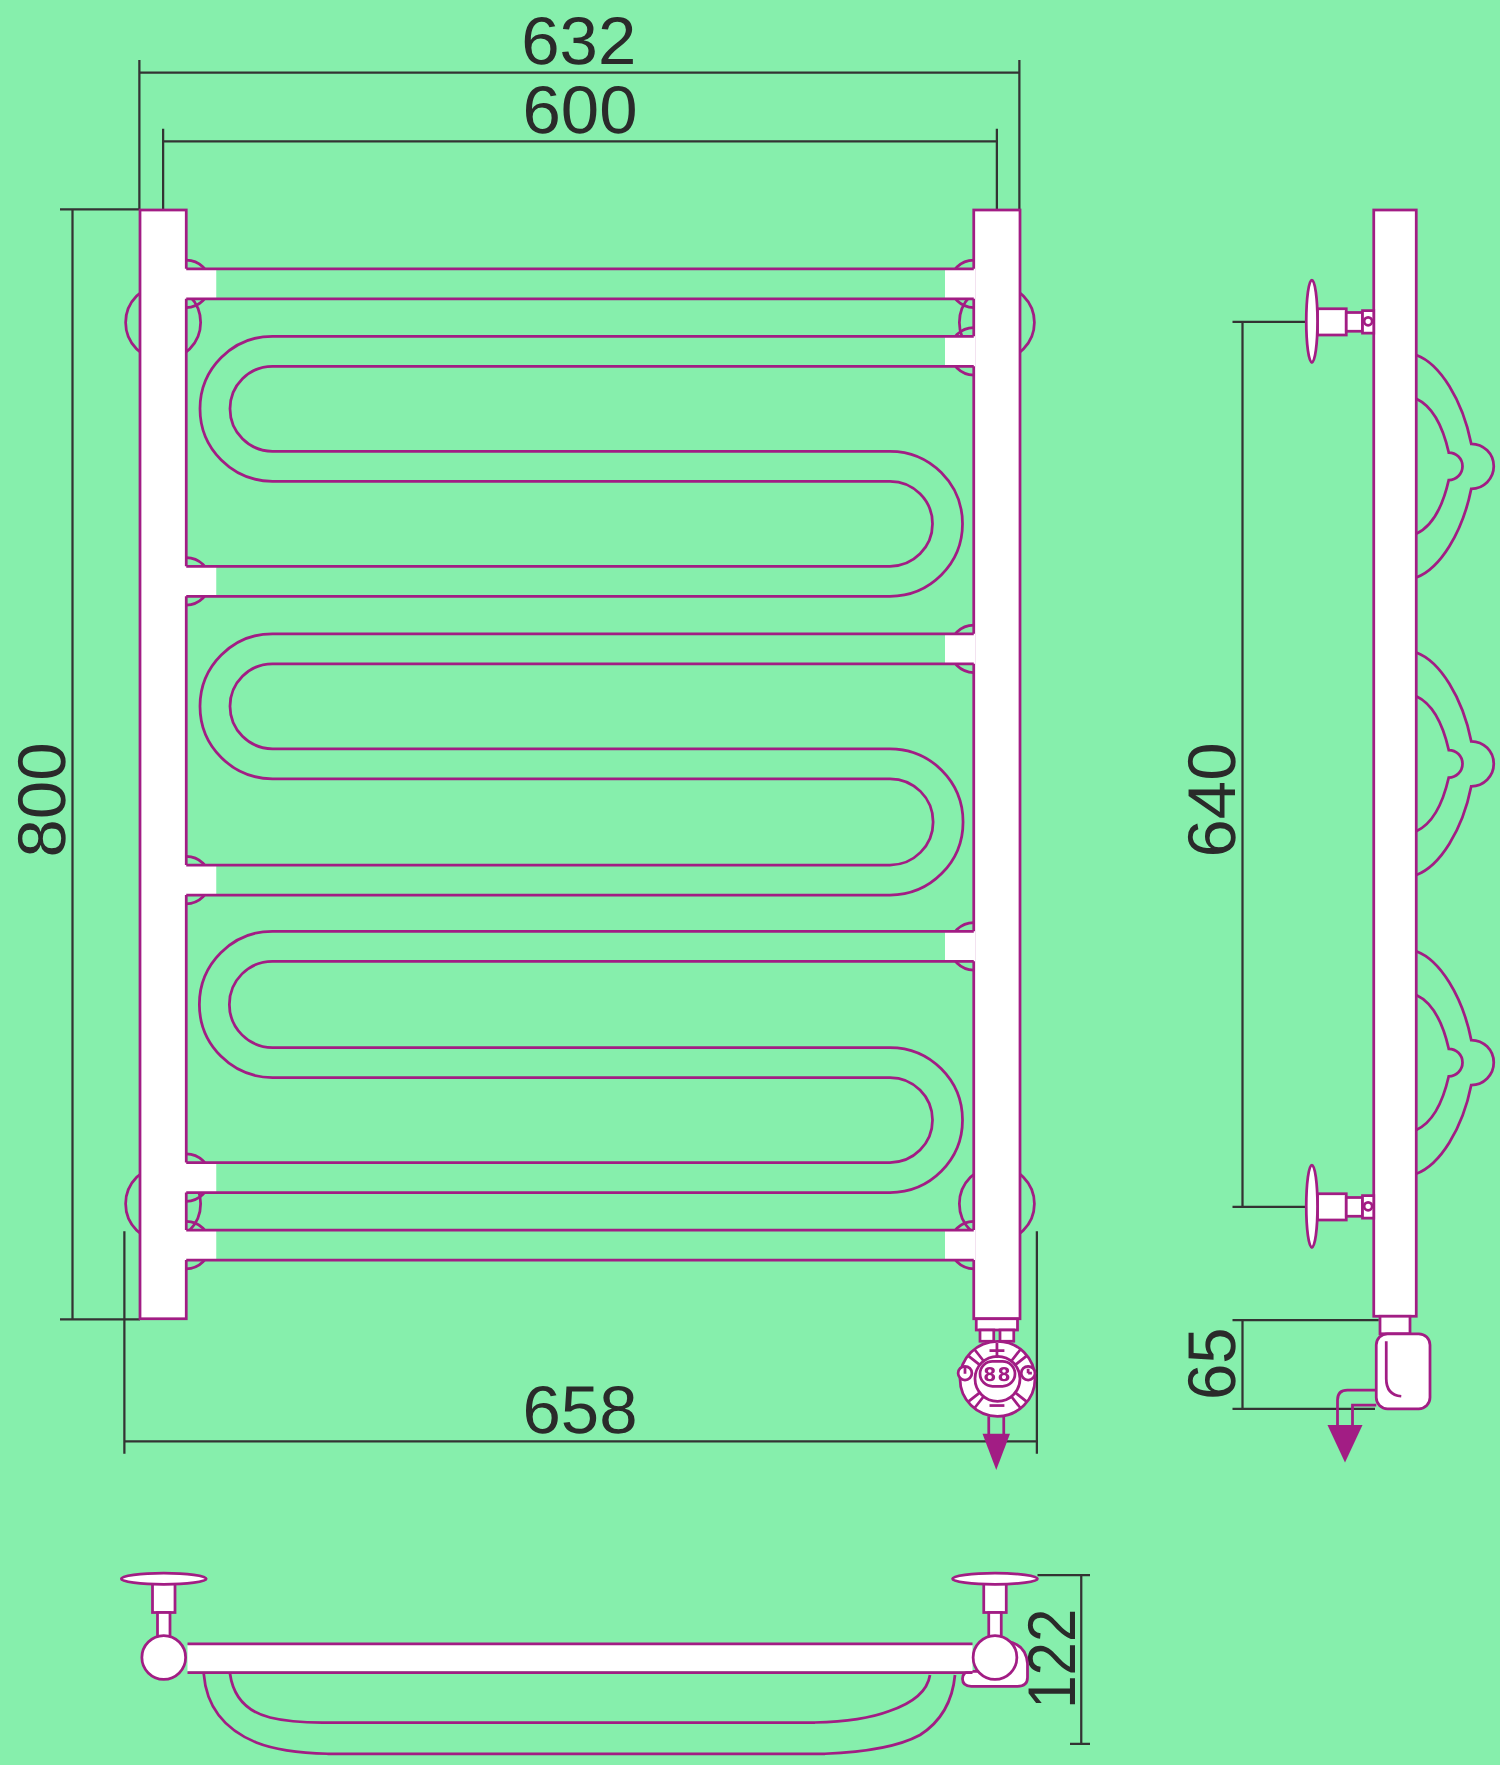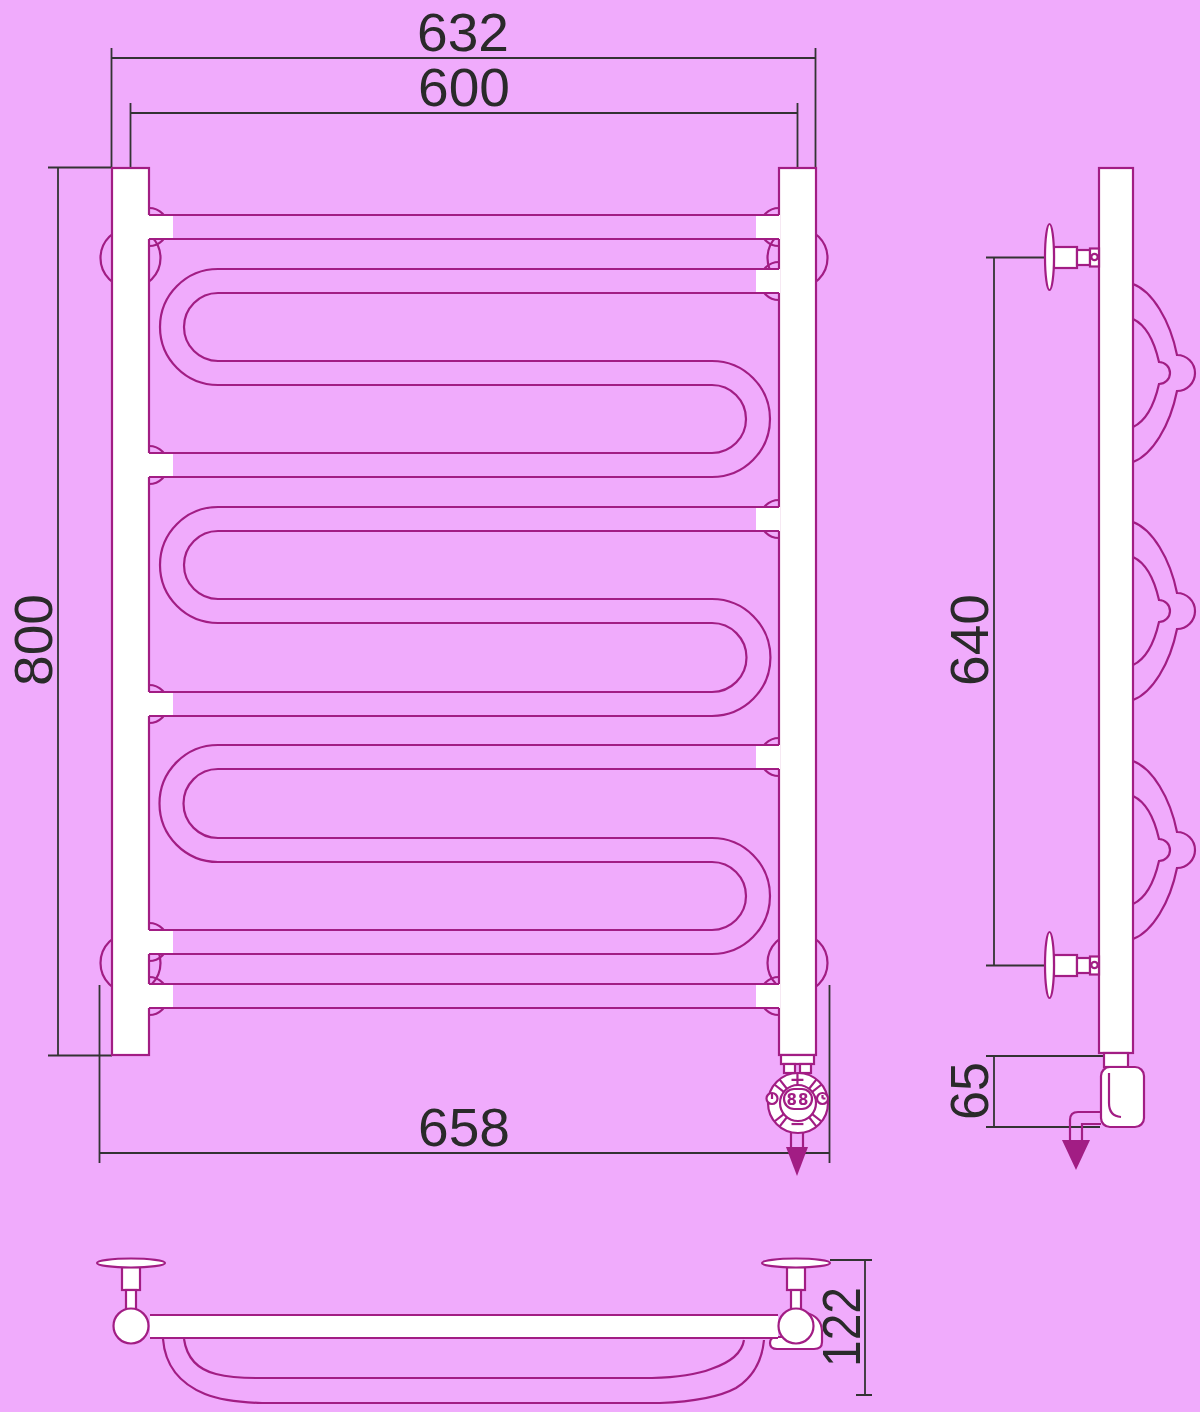--- a/index.html
+++ b/index.html
@@ -11,21 +11,21 @@
   .dim{fill:none;stroke:var(--dimension);stroke-width:1.8;}
   .dimtext{fill:#2a2a2a;font-family:"Liberation Sans","DejaVu Sans",sans-serif;font-size:54px;}
   .dimtext-mid{text-anchor:middle;}
   .ctext{fill:var(--product);font-family:"DejaVu Sans","Liberation Sans",sans-serif;font-weight:bold;}
   .plus{font-size:19px;text-anchor:middle;}
   .disp{font-size:15px;text-anchor:middle;letter-spacing:1px;}
 </style>
 </head>
 <body>
 
-<div class="stage" style="background: #f0abfc; text-align: center;">
+<div class="stage" style="background: #86efac; text-align: center;">
 <svg width="1200" height="1412" viewBox="0 0 1200 1412">
 
   <g>
     <path class="dim" d="M111.5,48 V168 M815.5,48 V168 M111,58 H816"></path>
     <text class="dimtext dimtext-mid" x="463" y="51" textLength="92" lengthAdjust="spacingAndGlyphs">632</text>
   </g>
   <g>
     <path class="dim" d="M130.5,103 V168 M797.5,103 V168 M130,113 H798"></path>
     <text class="dimtext dimtext-mid" x="464" y="106" textLength="92" lengthAdjust="spacingAndGlyphs">600</text>
   </g>

